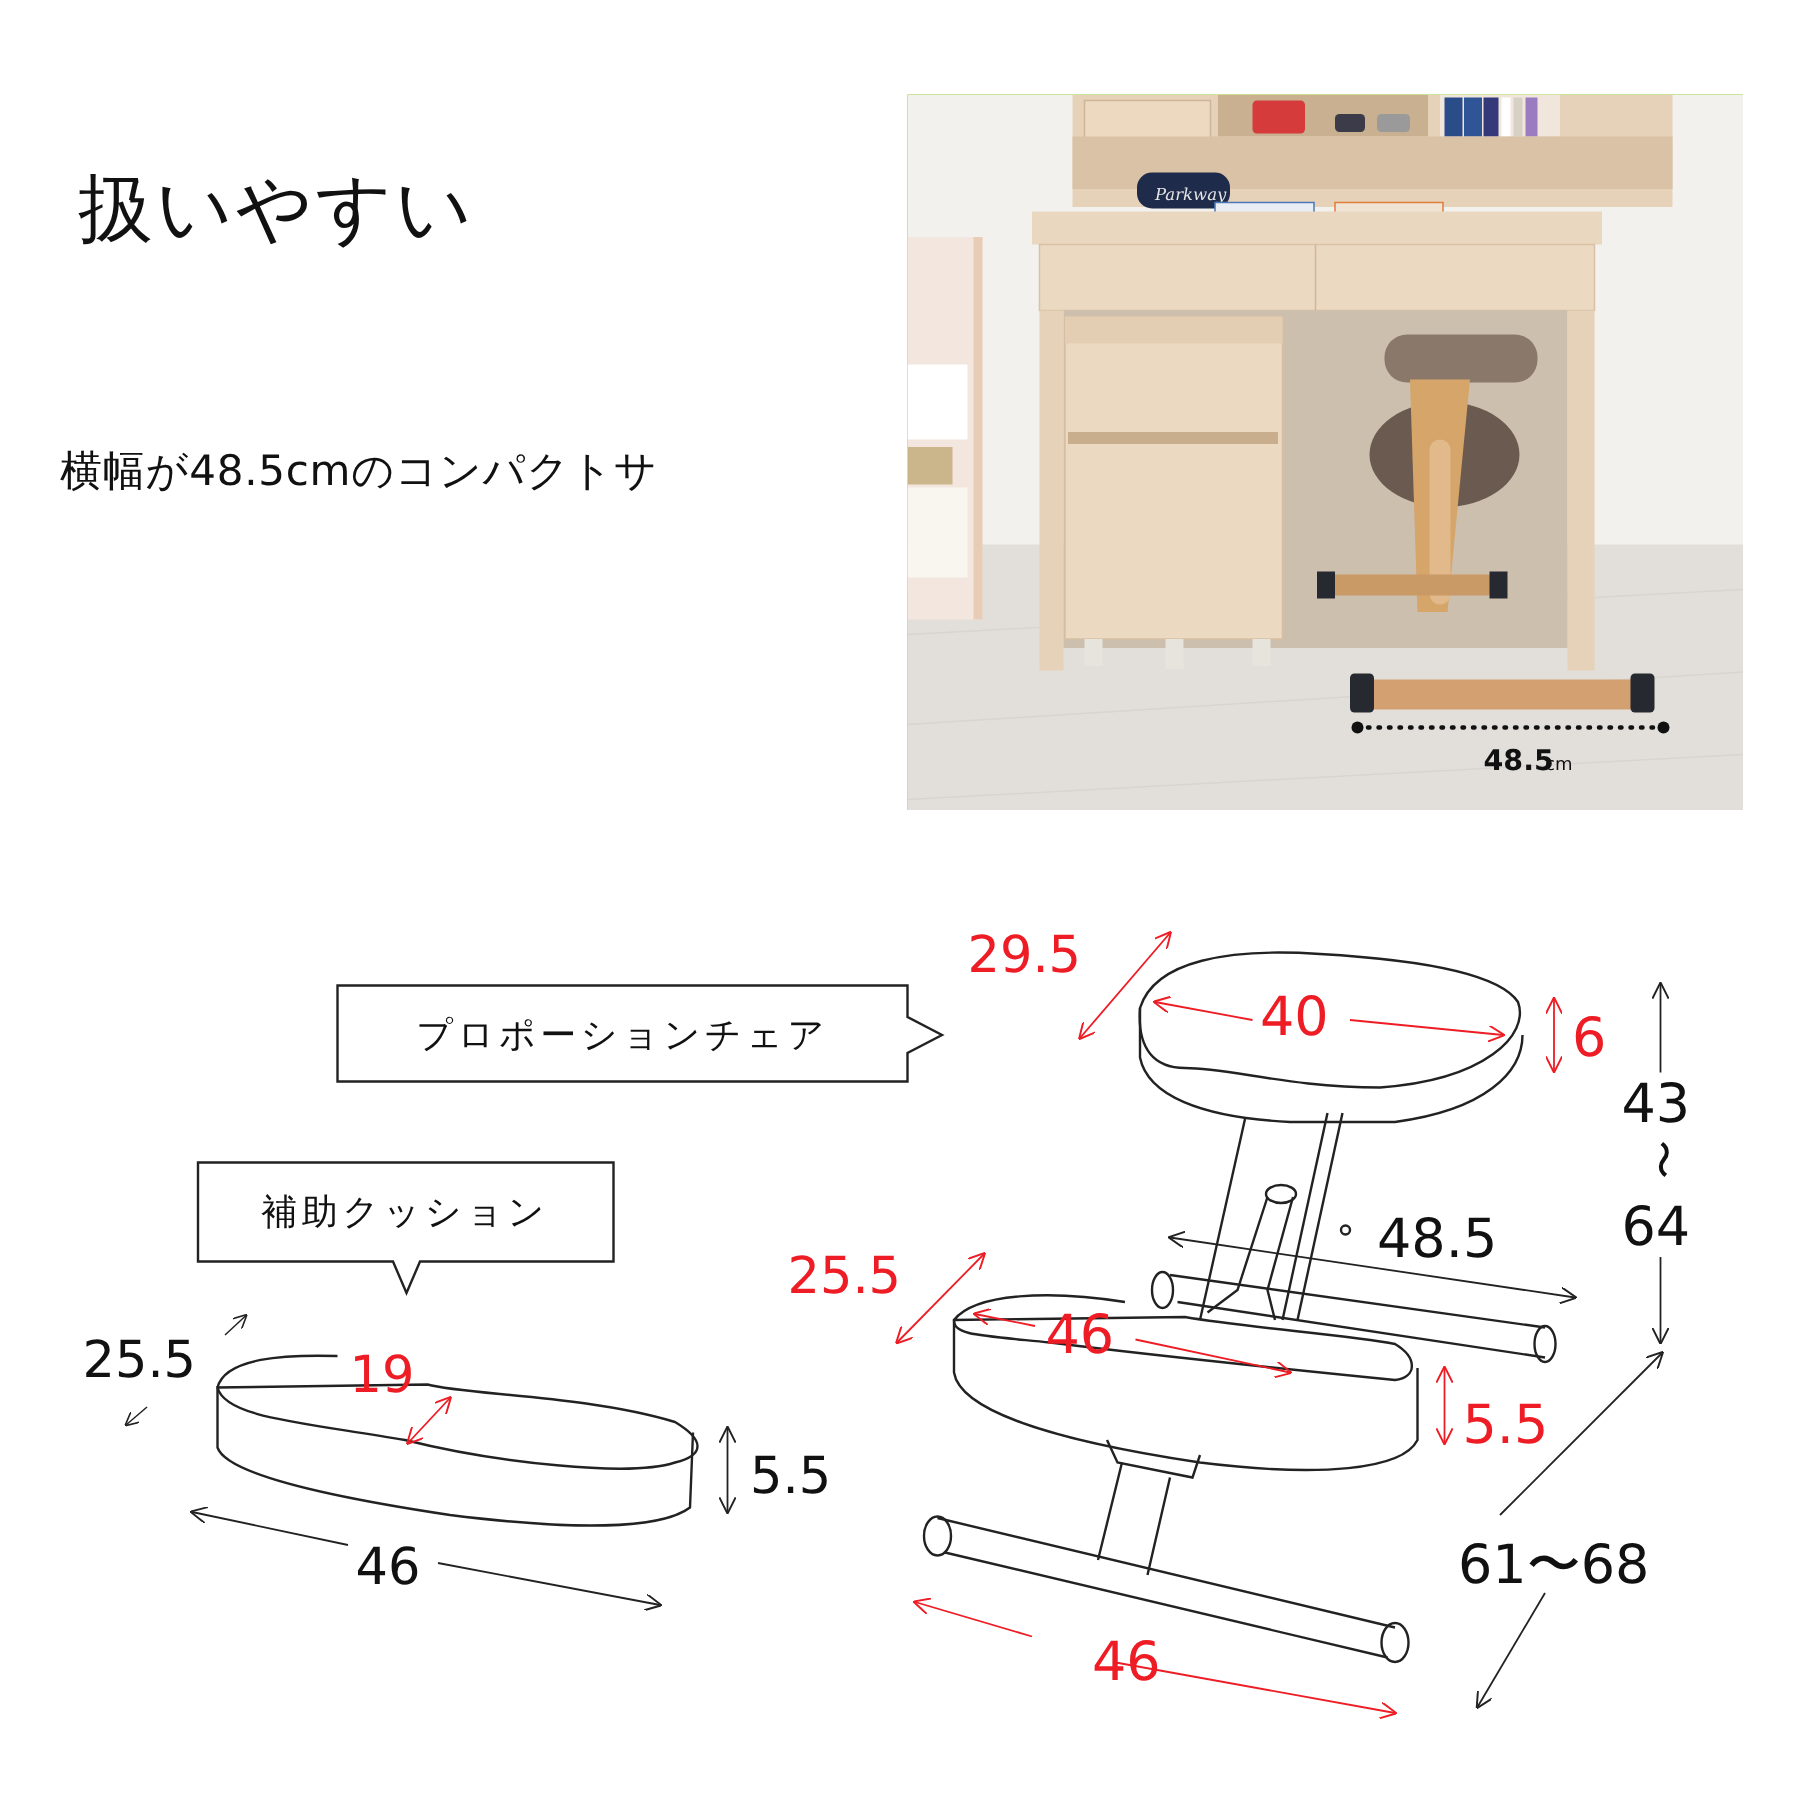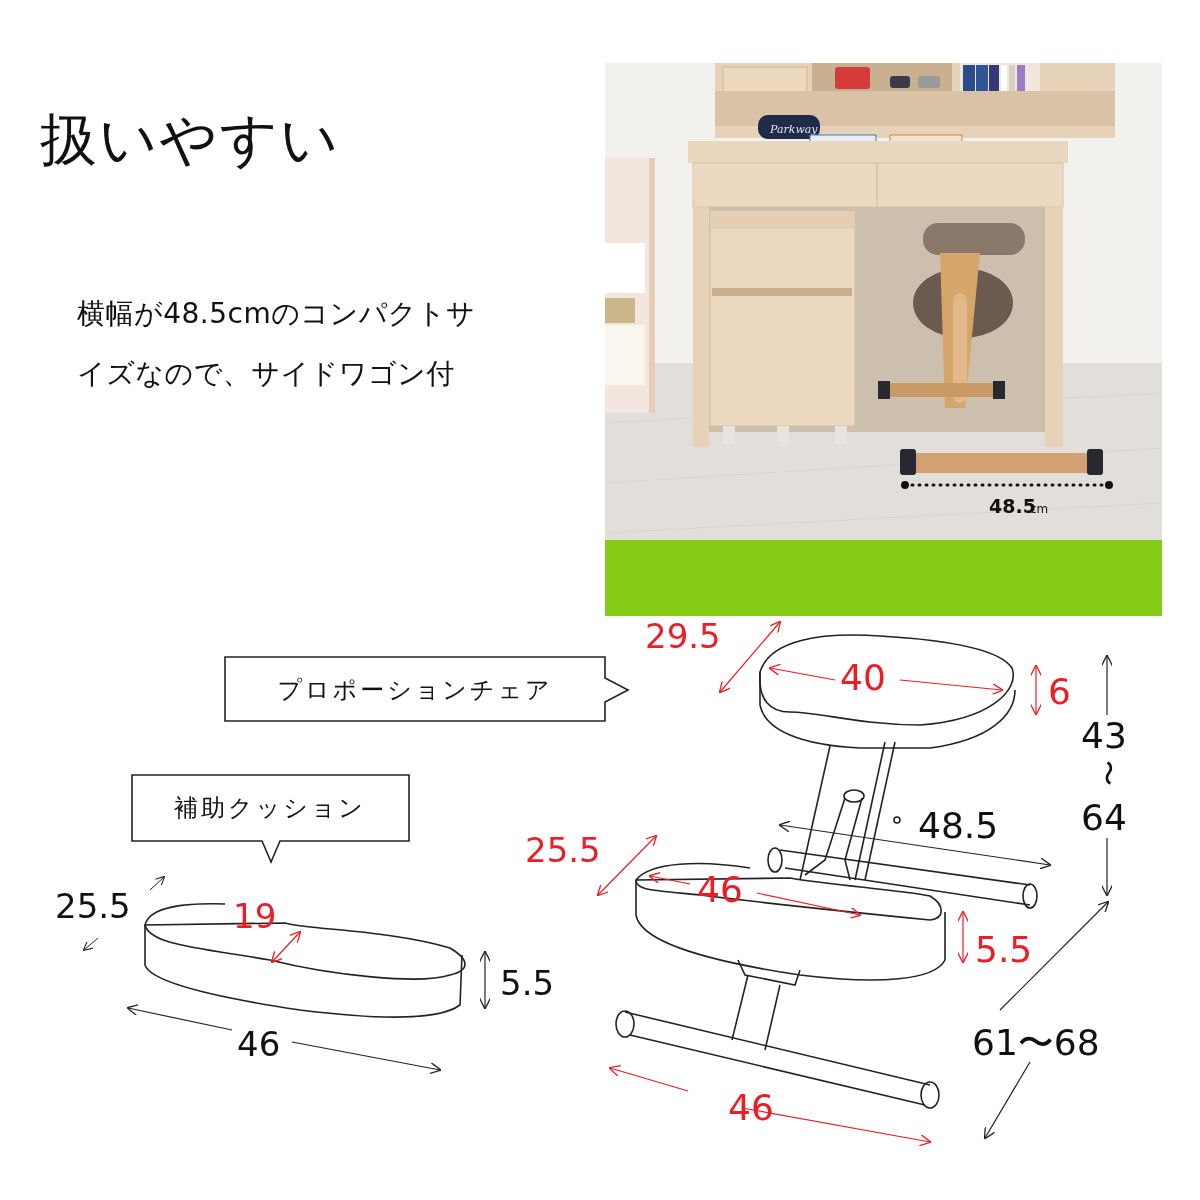--- a/index.html
+++ b/index.html
@@ -1,40 +1,39 @@
 <!DOCTYPE html>
 <html><head>
 <meta charset="utf-8">
 <style>
   html, body { margin: 0; padding: 0; background: #ffffff; }
   body { width: 1200px; height: 1200px; position: relative; overflow: hidden;
          font-family: "DejaVu Sans", "Liberation Sans", sans-serif; color: #111; }
   .abs { position: absolute; }
-  .headline { left: 40px; top: 100px; font-size: 57px; line-height: 78px; letter-spacing: 2px; font-weight: 400; color: #111; }
+  .headline { left: 52px; top: 100px; font-size: 50px; line-height: 78px; letter-spacing: 2px; font-weight: 400; color: #111; }
   .headline div { white-space: nowrap; }
   .body-copy { left: 40px; top: 284px; font-size: 28px; line-height: 60px; color: #111; letter-spacing: 0.5px; }
-  .body-copy div { white-space: nowrap; margin-left: 37px; }
-
-  .photo { left: 605px; top: 63px; width: 557px; height: 553px; overflow: hidden; background: #84cc16; }
+  .body-copy div { white-space: nowrap; }
+
+  .photo { left: 605px; top: 63px; width: 557px; height: 477px; overflow: hidden; background: #84cc16; }
   .photo svg { display: block; }
 
   .diagram { left: 0; top: 560px; width: 1200px; height: 640px; }
   .dim { font-family: "DejaVu Sans", "Liberation Sans", sans-serif; }
   .callout-text { font-size: 24px; letter-spacing: 3px; }
 </style>
 </head>
 <body>
 
 <div class="abs headline">
   <div>扱いやすい</div>
 </div>
 
 <div class="abs body-copy">
   <div>横幅が48.5cmのコンパクトサ</div>
-  <div>イズなので、サイドワゴン付</div>
 </div>
 
 <div class="abs photo">
   <svg width="557" height="477" viewBox="0 0 557 477" xmlns="http://www.w3.org/2000/svg">
 
     <rect x="0" y="0" width="557" height="330" fill="#f3f1ee"></rect>
 
     <rect x="0" y="300" width="557" height="177" fill="#e2dfdb"></rect>
     <g stroke="#d2cfca" stroke-width="1" opacity="0.6">
       <line x1="0" y1="360" x2="557" y2="330"></line>

